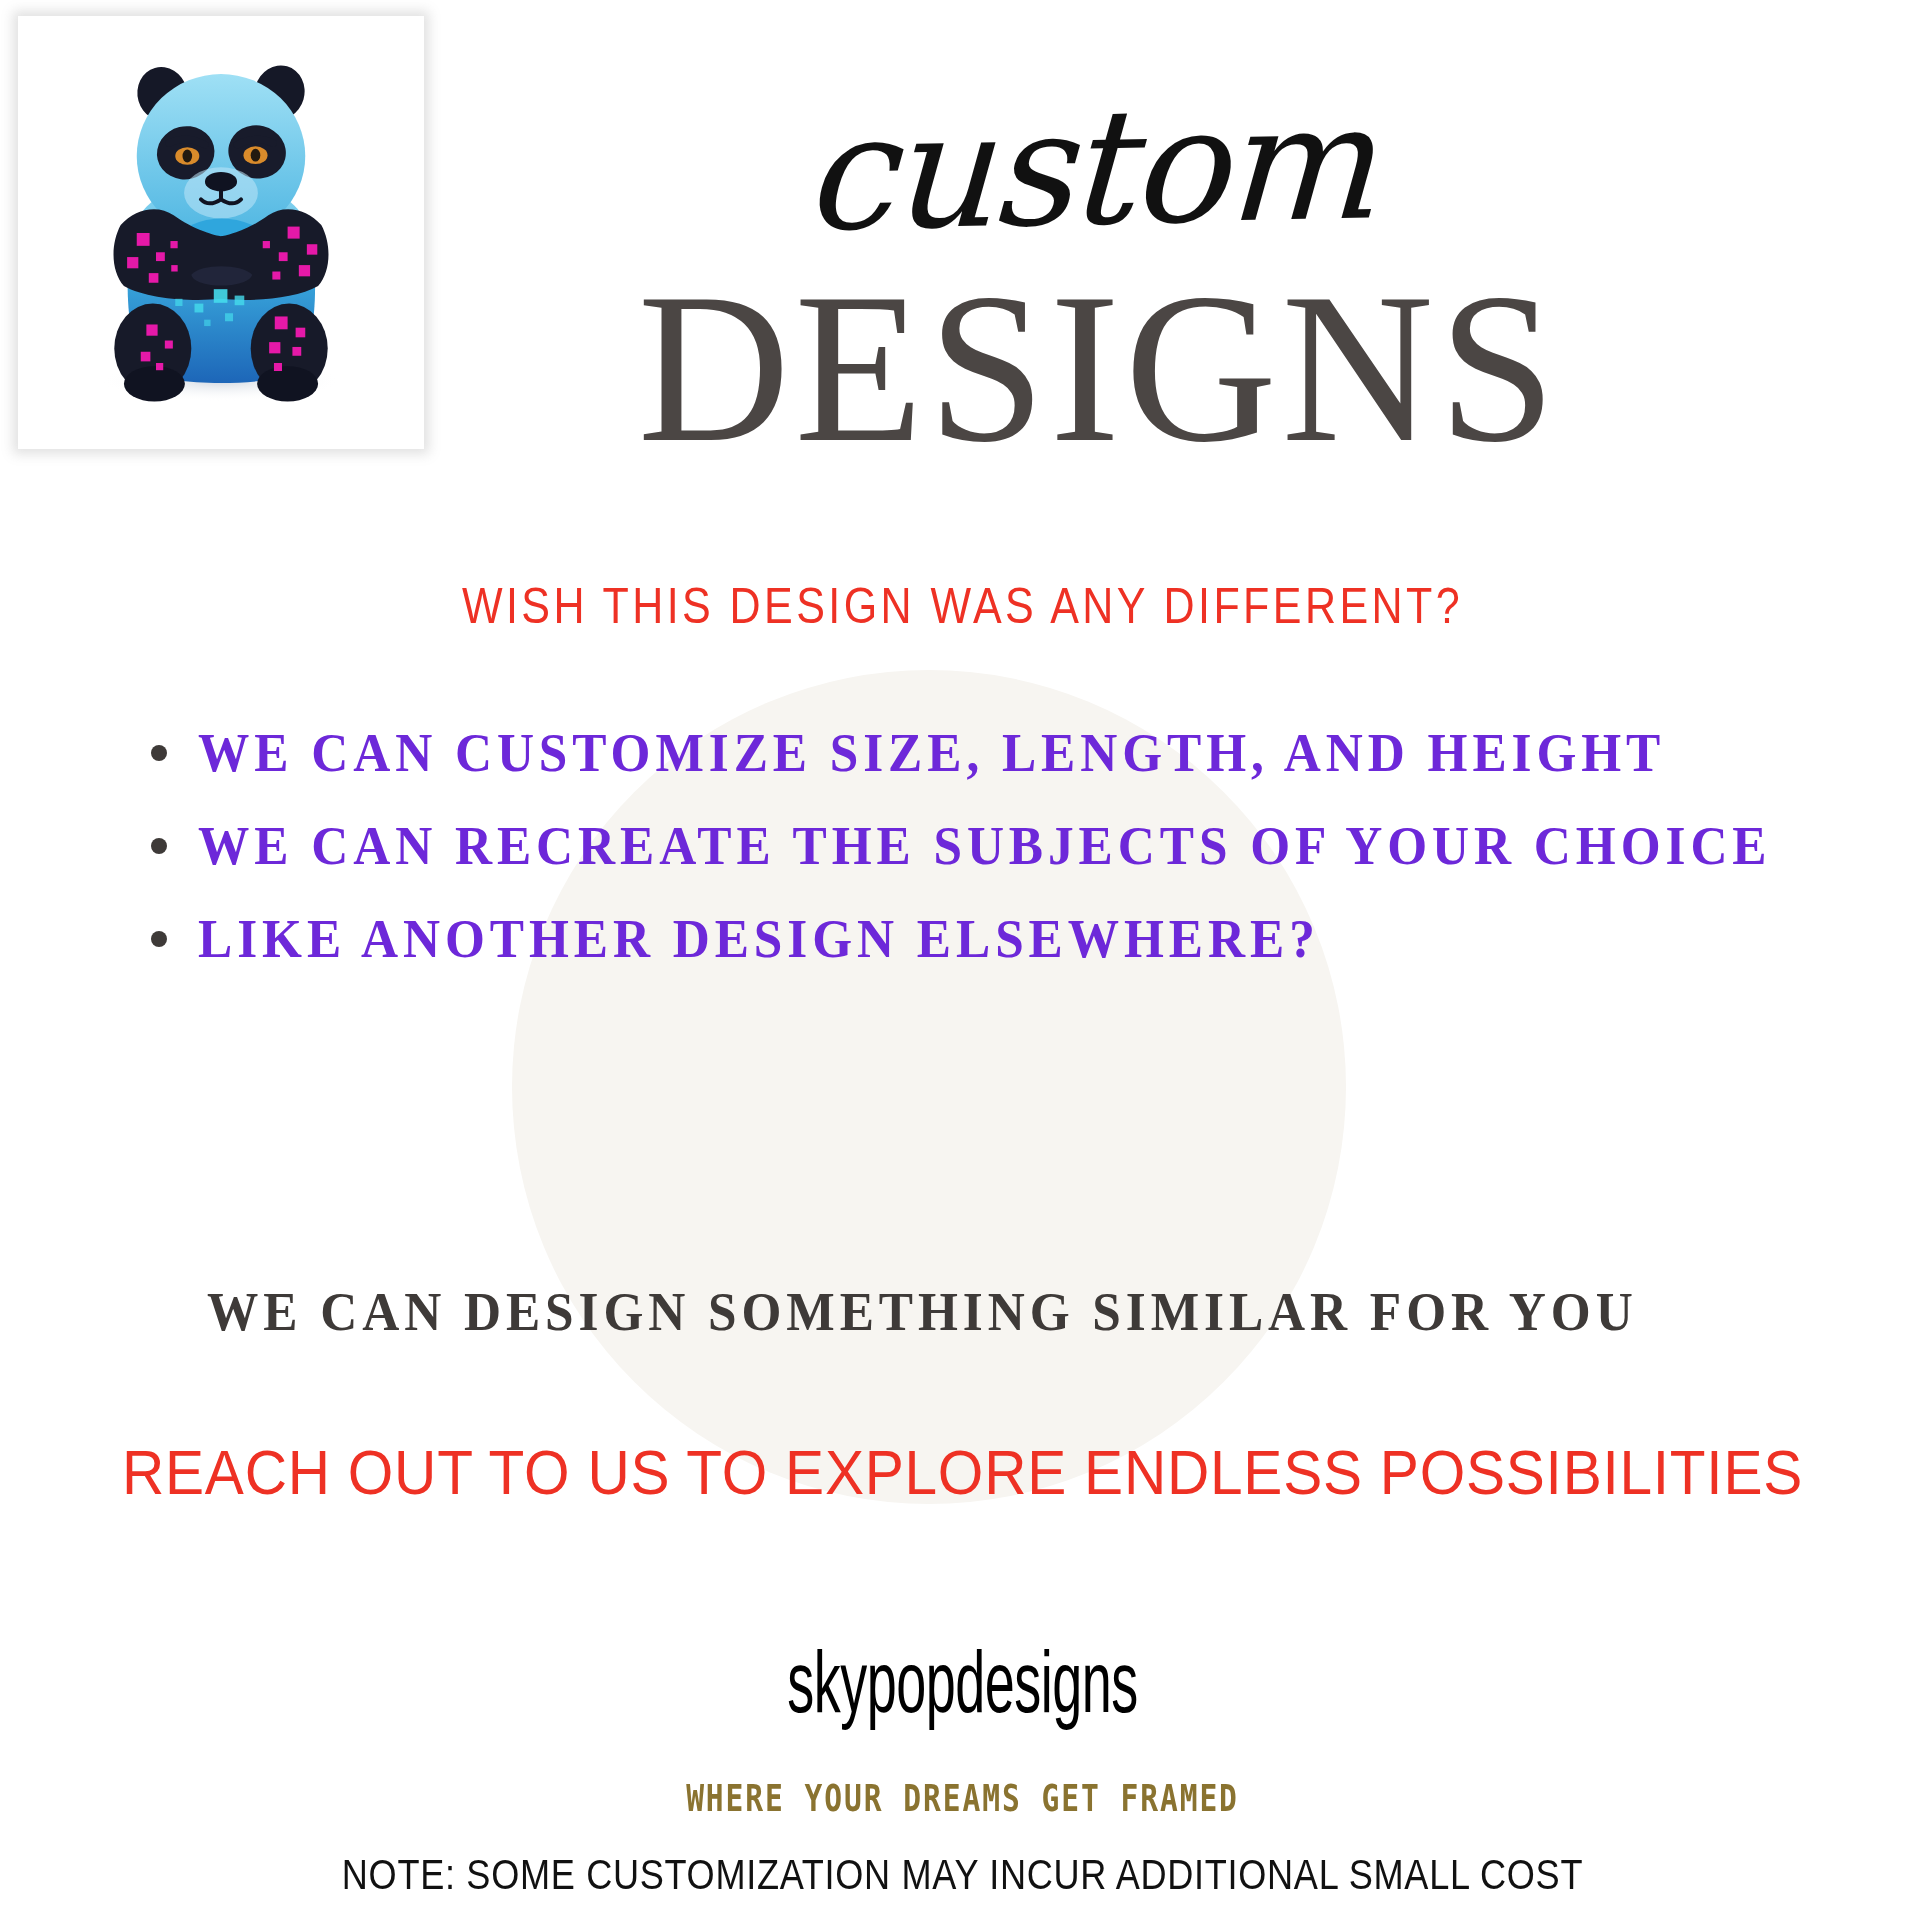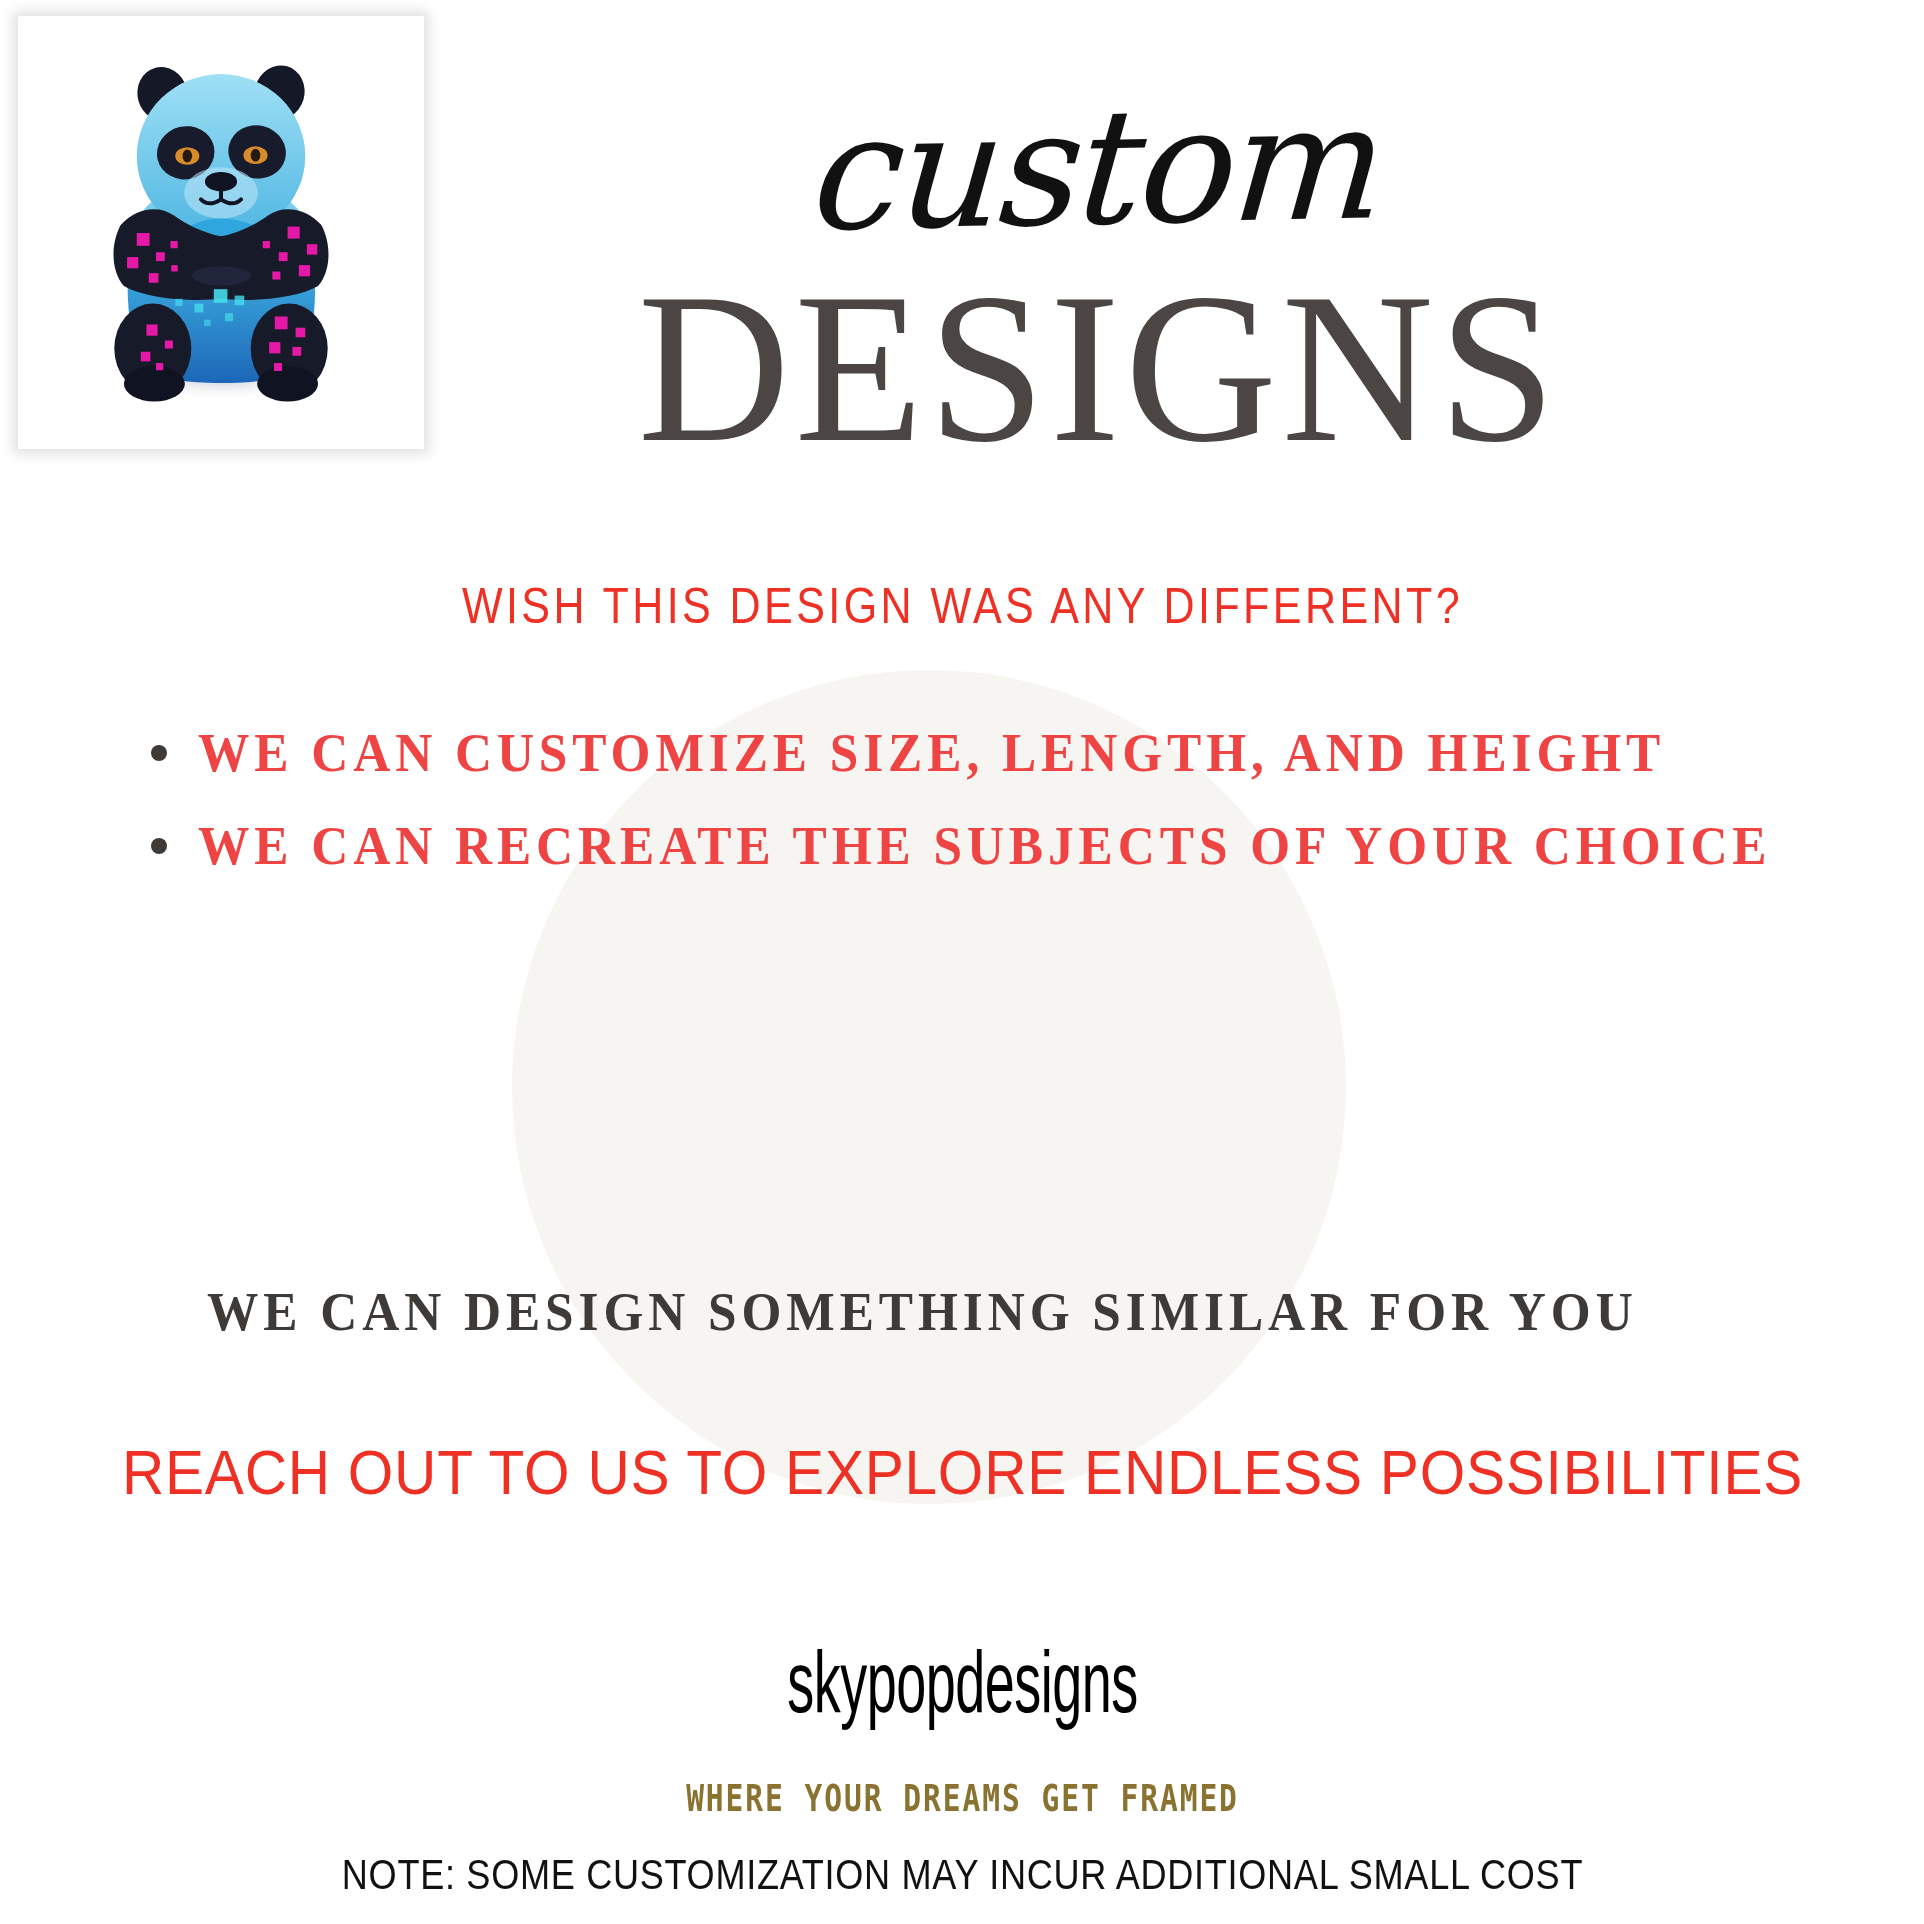--- a/index.html
+++ b/index.html
@@ -123,21 +123,21 @@
     padding: 0;
   }
   #bullet-list li {
     position: relative;
     height: 93px;
     display: flex;
     align-items: center;
     font-family: "Liberation Serif", serif;
     font-weight: 700;
     font-size: 54px;
-    color: #ef4444;
+    color: #6d28d9;
     letter-spacing: 5.2px;
     white-space: nowrap;
   }
   #bullet-list li .bullet-dot {
     width: 16px;
     height: 16px;
     border-radius: 50%;
     background: #3e3a38;
     flex: 0 0 auto;
     margin-right: 30.5px;
@@ -328,20 +328,24 @@
 
   <ul id="bullet-list">
     <li>
       <span class="bullet-dot"></span>
       <span class="bullet-text">WE CAN CUSTOMIZE SIZE, LENGTH, AND HEIGHT</span>
     </li>
     <li>
       <span class="bullet-dot"></span>
       <span class="bullet-text">WE CAN RECREATE THE SUBJECTS OF YOUR CHOICE</span>
     </li>
+    <li>
+      <span class="bullet-dot"></span>
+      <span class="bullet-text">LIKE ANOTHER DESIGN ELSEWHERE?</span>
+    </li>
   </ul>
 
   <div id="continuation-line">WE CAN DESIGN SOMETHING SIMILAR FOR YOU</div>
 
   <div id="cta-red">REACH OUT TO US TO EXPLORE ENDLESS POSSIBILITIES</div>
 
   <div id="brand-name">skypopdesigns</div>
   <div id="brand-tagline">WHERE YOUR DREAMS GET FRAMED</div>
   <div id="footer-note">NOTE: SOME CUSTOMIZATION MAY INCUR ADDITIONAL SMALL COST</div>
 

